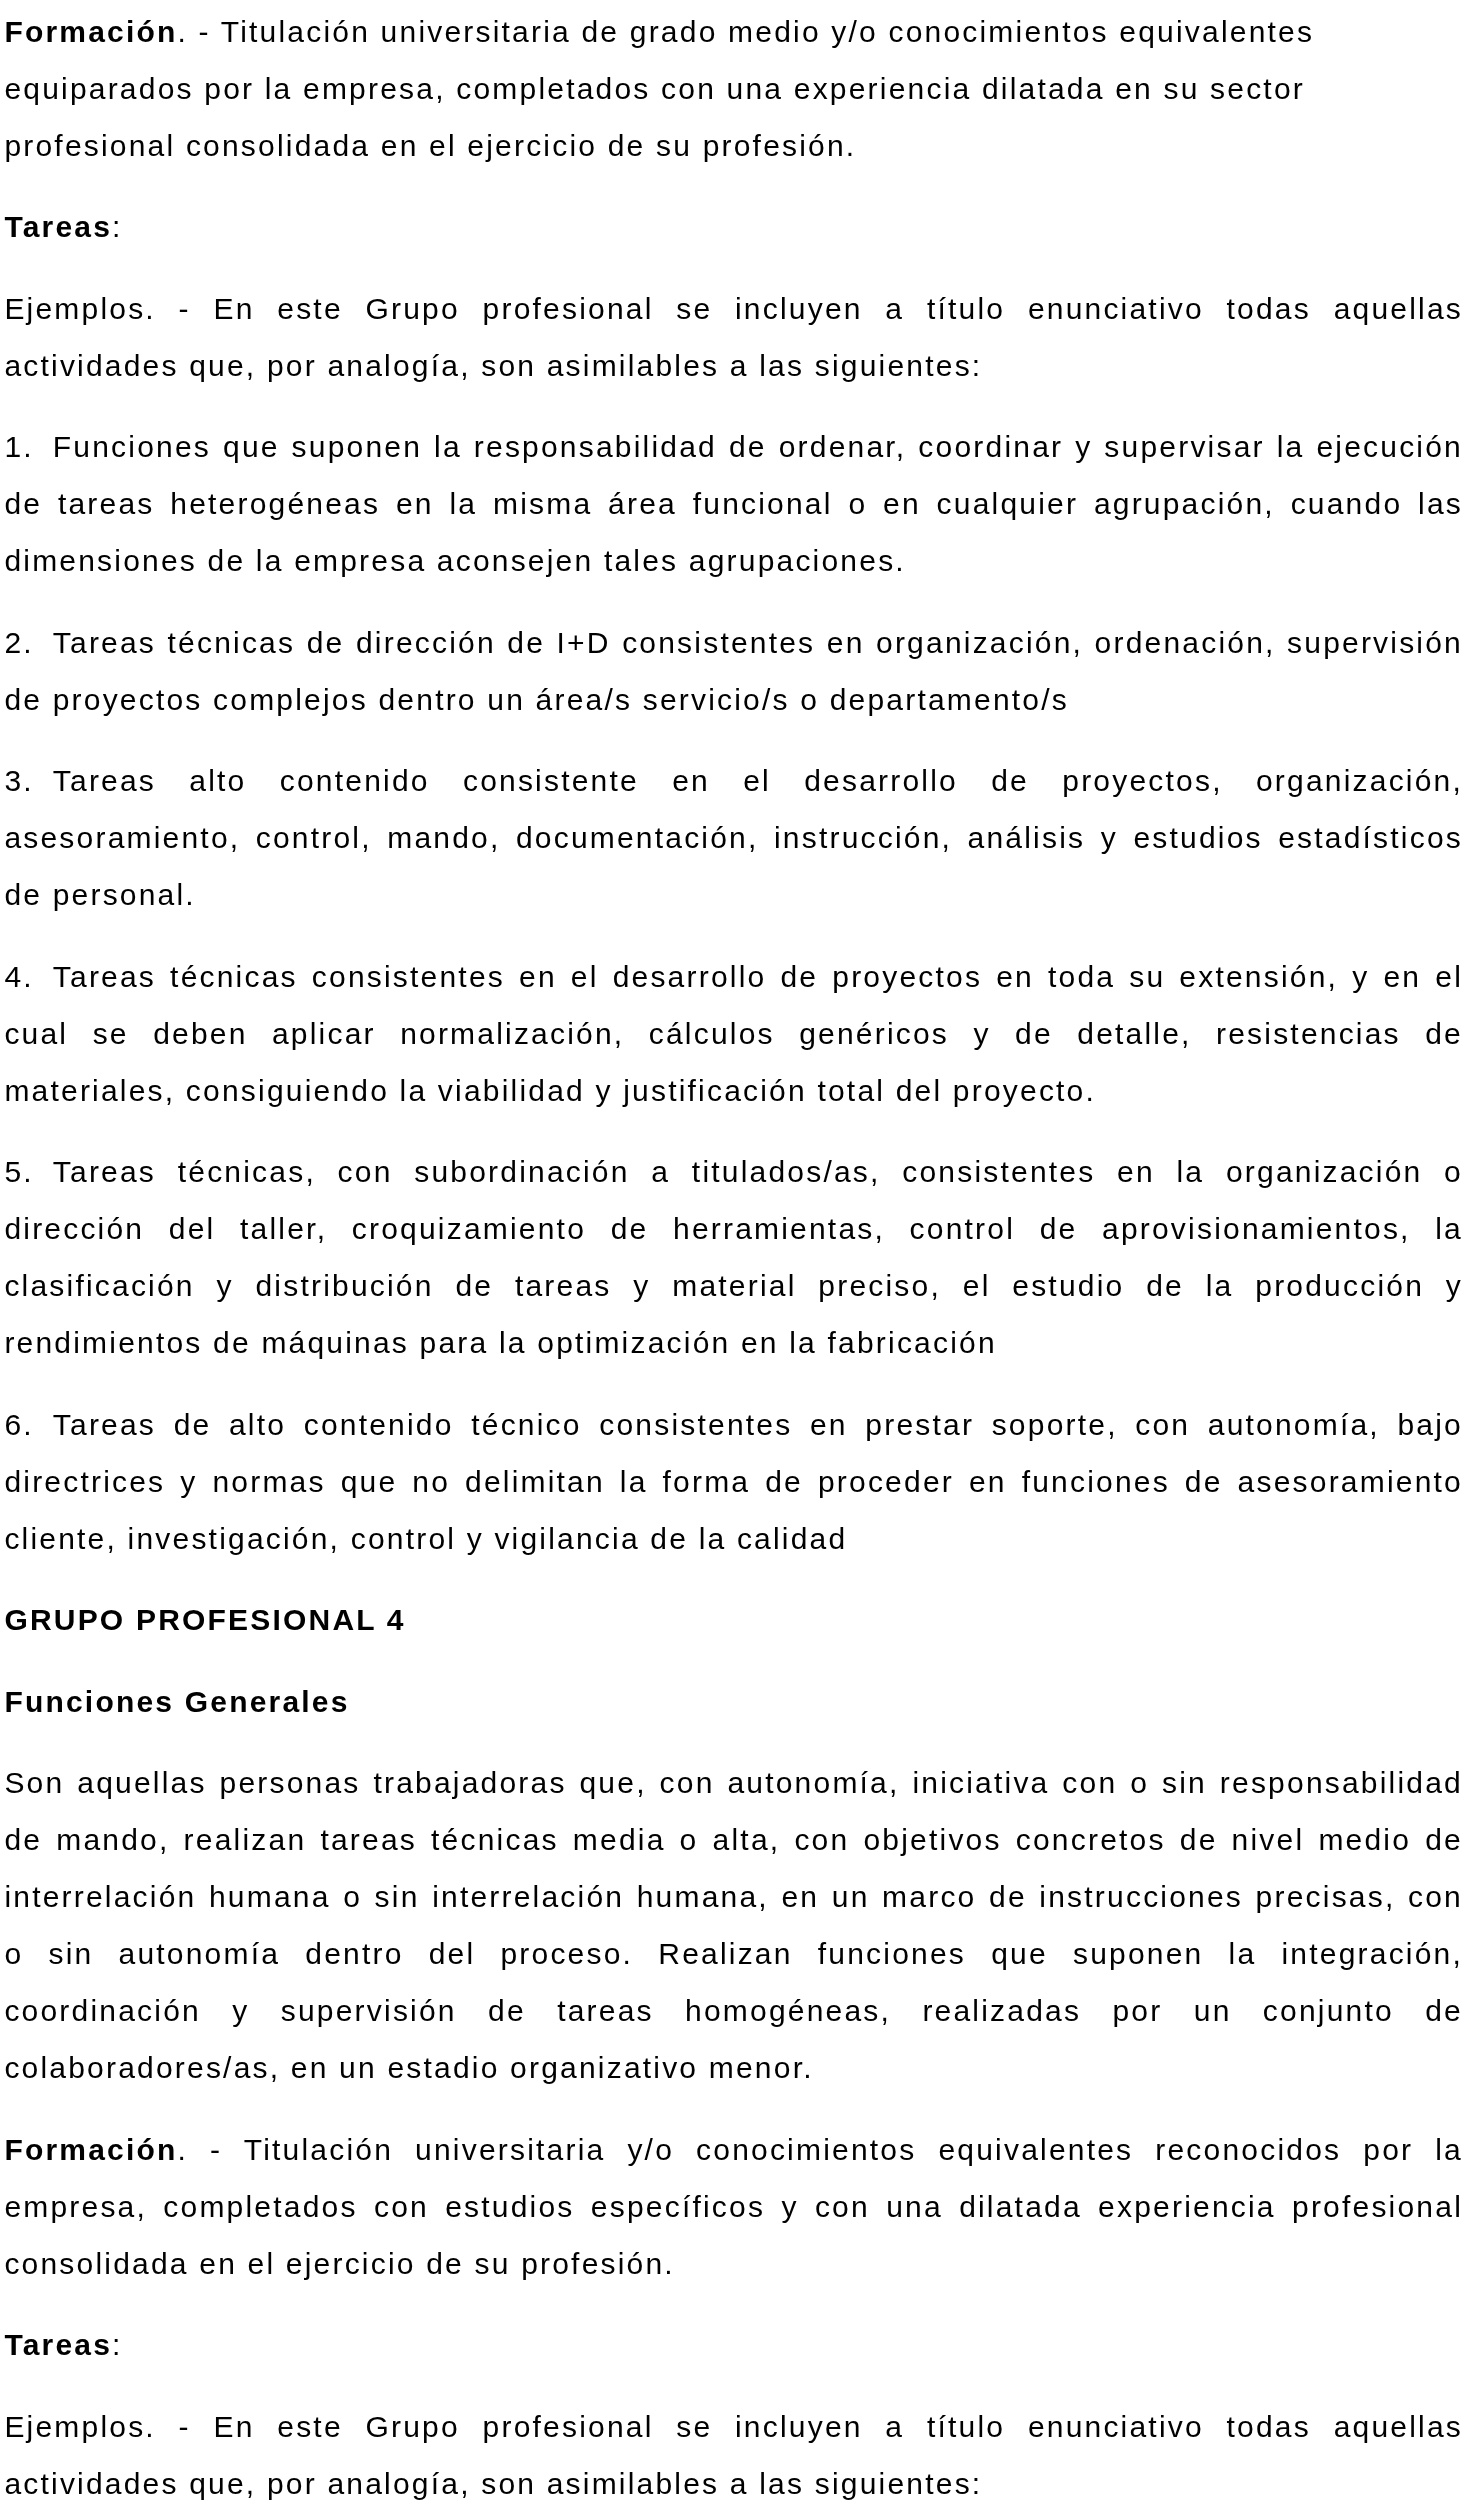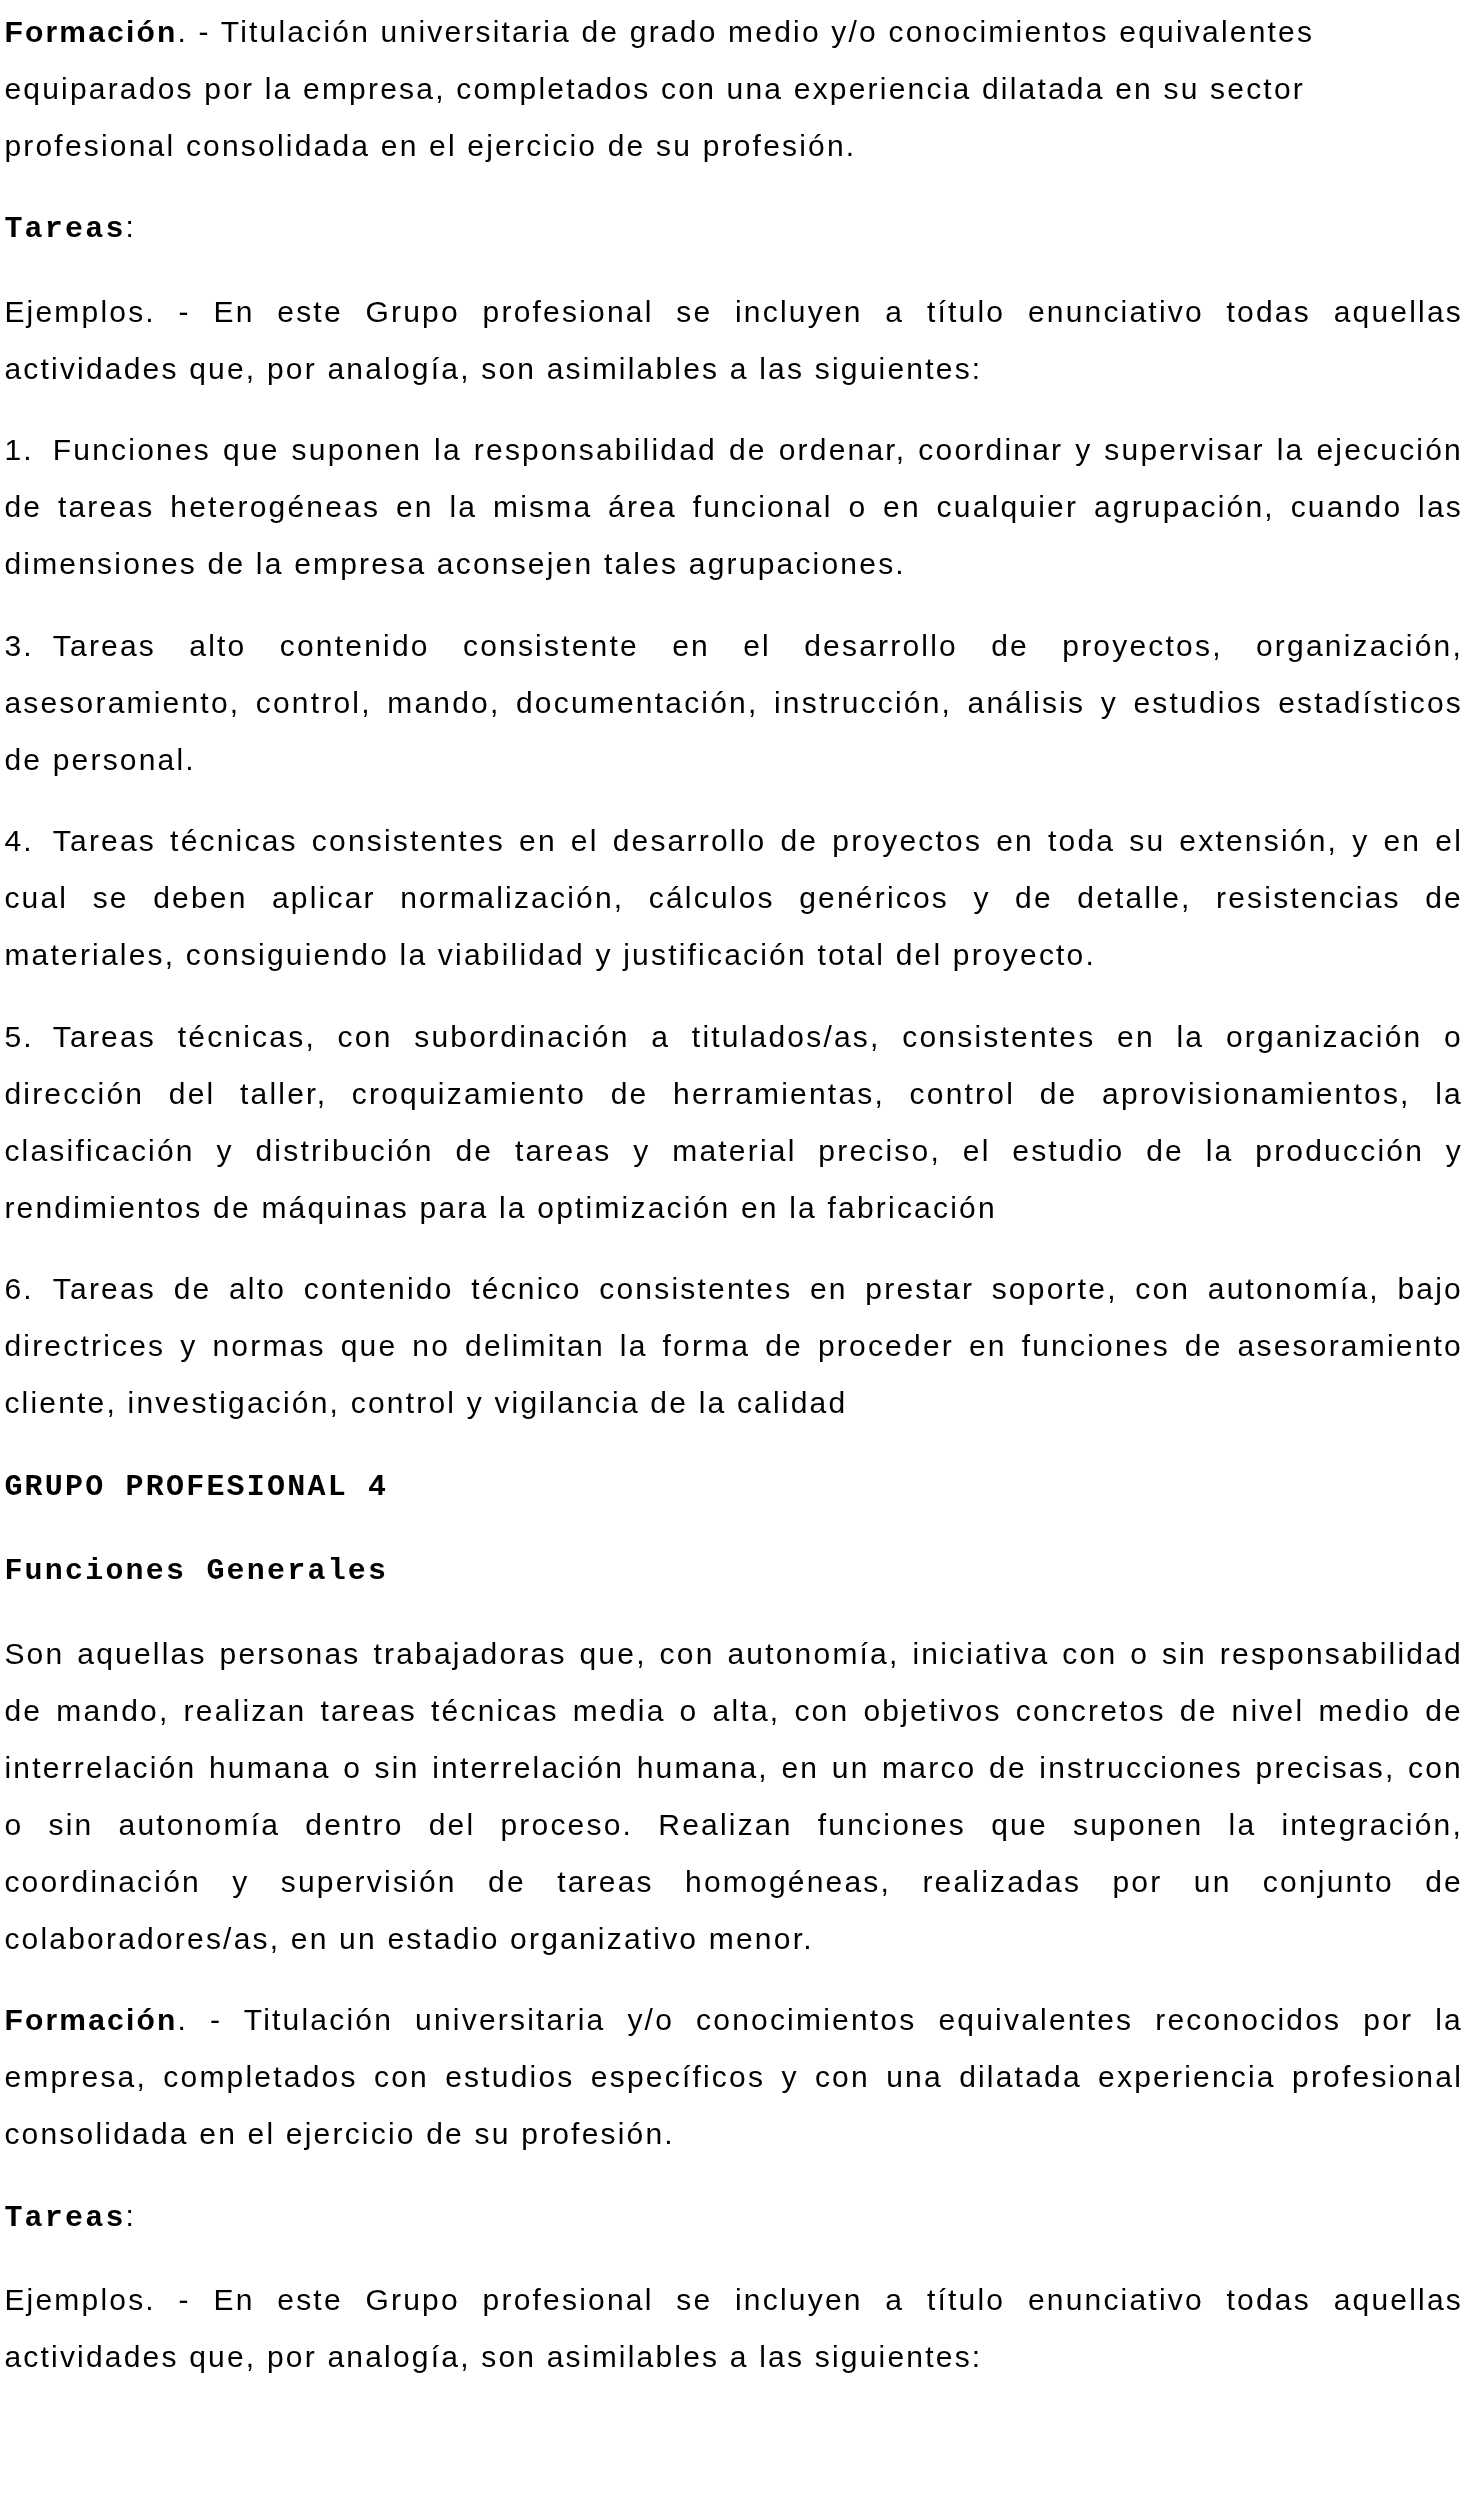--- a/index.html
+++ b/index.html
@@ -17,33 +17,34 @@
     padding: 2.6px 7px 0 4.4px;
     font-family: "Liberation Sans", "DejaVu Sans", sans-serif;
     font-size: 30px;
     line-height: 57px;
     letter-spacing: 2.2px;
   }
   .page p { margin: 0 0 24.5px 0; }
   .para { text-align: justify; }
   .para.align-left { text-align: left; }
   .heading { margin-top: 24.5px; text-align: left; }
-  .heading .lead { font-weight: bold; font-family: Liberation Mono, monospace; }
+  .heading .lead { font-weight: bold; }
   .item { margin: 0; text-align: justify; }
   .lead { font-weight: bold; }
   .num-gap { display: inline-block; width: 19px; }
 </style>
 </head>
 <body style="background: rgb(255, 255, 255);">
 
 <div class="page" style="color: rgb(0, 0, 0);">
     <p class="para align-left"><span class="lead">Formación</span><span>. - Titulación universitaria de grado medio y/o conocimientos equivalentes equiparados por la empresa, completados con una experiencia dilatada en su sector profesional consolidada en el ejercicio de su profesión.</span></p>
     <p class="heading"><span class="lead">Tareas</span><span>:</span></p>
     <p class="para"><span>Ejemplos. - En este Grupo profesional se incluyen a título enunciativo todas aquellas actividades que, por analogía, son asimilables a las siguientes:</span></p>
     <p class="item"><span>1.</span><span class="num-gap"></span><span>Funciones que suponen la responsabilidad de ordenar, coordinar y supervisar la ejecución de tareas heterogéneas en la misma área funcional o en cualquier agrupación, cuando las dimensiones de la empresa aconsejen tales agrupaciones.</span></p>
+    <p class="item"><span>2.</span><span class="num-gap"></span><span>Tareas técnicas de dirección de I+D consistentes en organización, ordenación, supervisión de proyectos complejos dentro un área/s servicio/s o departamento/s</span></p>
     <p class="item"><span>3.</span><span class="num-gap"></span><span>Tareas alto contenido consistente en el desarrollo de proyectos, organización, asesoramiento, control, mando, documentación, instrucción, análisis y estudios estadísticos de personal.</span></p>
     <p class="item"><span>4.</span><span class="num-gap"></span><span>Tareas técnicas consistentes en el desarrollo de proyectos en toda su extensión, y en el cual se deben aplicar normalización, cálculos genéricos y de detalle, resistencias de materiales, consiguiendo la viabilidad y justificación total del proyecto.</span></p>
     <p class="item"><span>5.</span><span class="num-gap"></span><span>Tareas técnicas, con subordinación a titulados/as, consistentes en la organización o dirección del taller, croquizamiento de herramientas, control de aprovisionamientos, la clasificación y distribución de tareas y material preciso, el estudio de la producción y rendimientos de máquinas para la optimización en la fabricación</span></p>
     <p class="item"><span>6.</span><span class="num-gap"></span><span>Tareas de alto contenido técnico consistentes en prestar soporte, con autonomía, bajo directrices y normas que no delimitan la forma de proceder en funciones de  asesoramiento cliente, investigación, control y vigilancia de la calidad</span></p>
     <p class="heading"><span class="lead">GRUPO PROFESIONAL 4</span><span></span></p>
     <p class="heading"><span class="lead">Funciones Generales</span><span></span></p>
     <p class="para"><span>Son aquellas personas trabajadoras que, con autonomía, iniciativa con o sin responsabilidad de mando, realizan tareas técnicas media o alta, con objetivos concretos de nivel medio de interrelación humana o sin interrelación humana, en un marco de instrucciones precisas, con o sin autonomía dentro del proceso. Realizan funciones que suponen la integración, coordinación y supervisión de tareas homogéneas, realizadas por un conjunto de colaboradores/as, en un estadio organizativo menor.</span></p>
     <p class="para"><span class="lead">Formación</span><span>. - Titulación universitaria y/o conocimientos equivalentes reconocidos por la empresa, completados con estudios específicos y con una dilatada experiencia profesional consolidada en el ejercicio de su profesión.</span></p>
     <p class="heading"><span class="lead">Tareas</span><span>:</span></p>
     <p class="para"><span>Ejemplos. - En este Grupo profesional se incluyen a título enunciativo todas aquellas actividades que, por analogía, son asimilables a las siguientes:</span></p>

